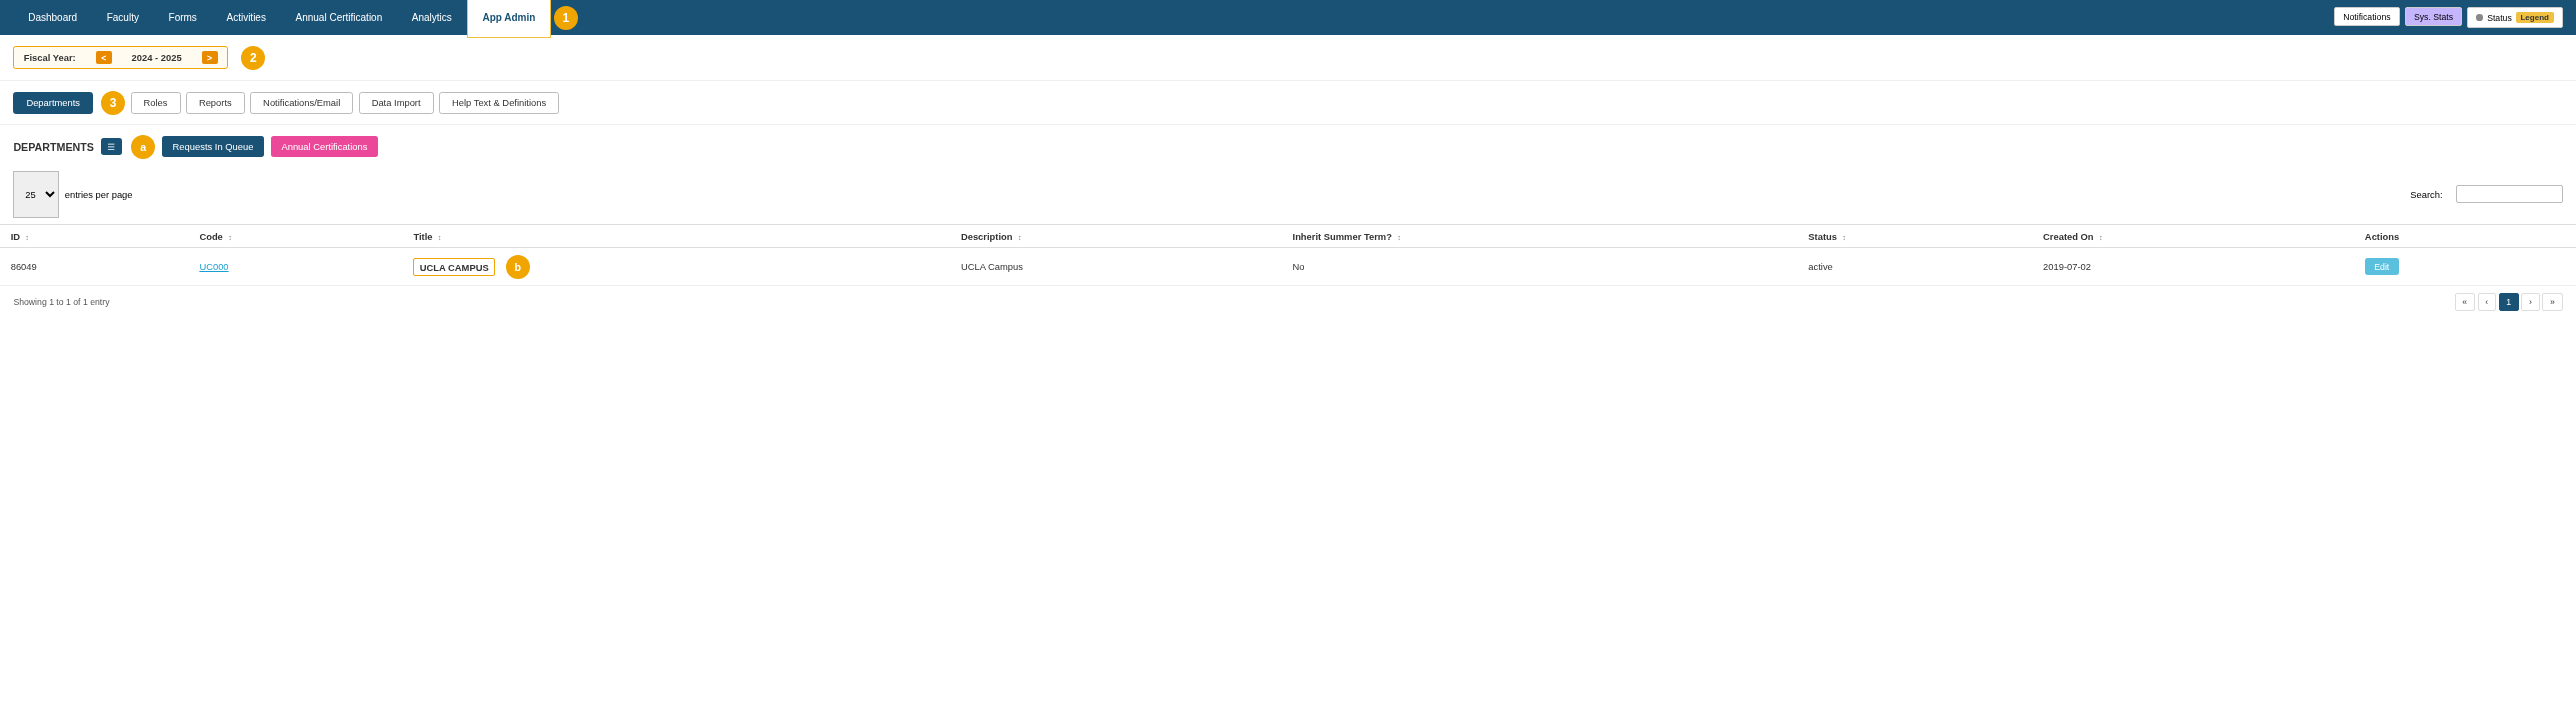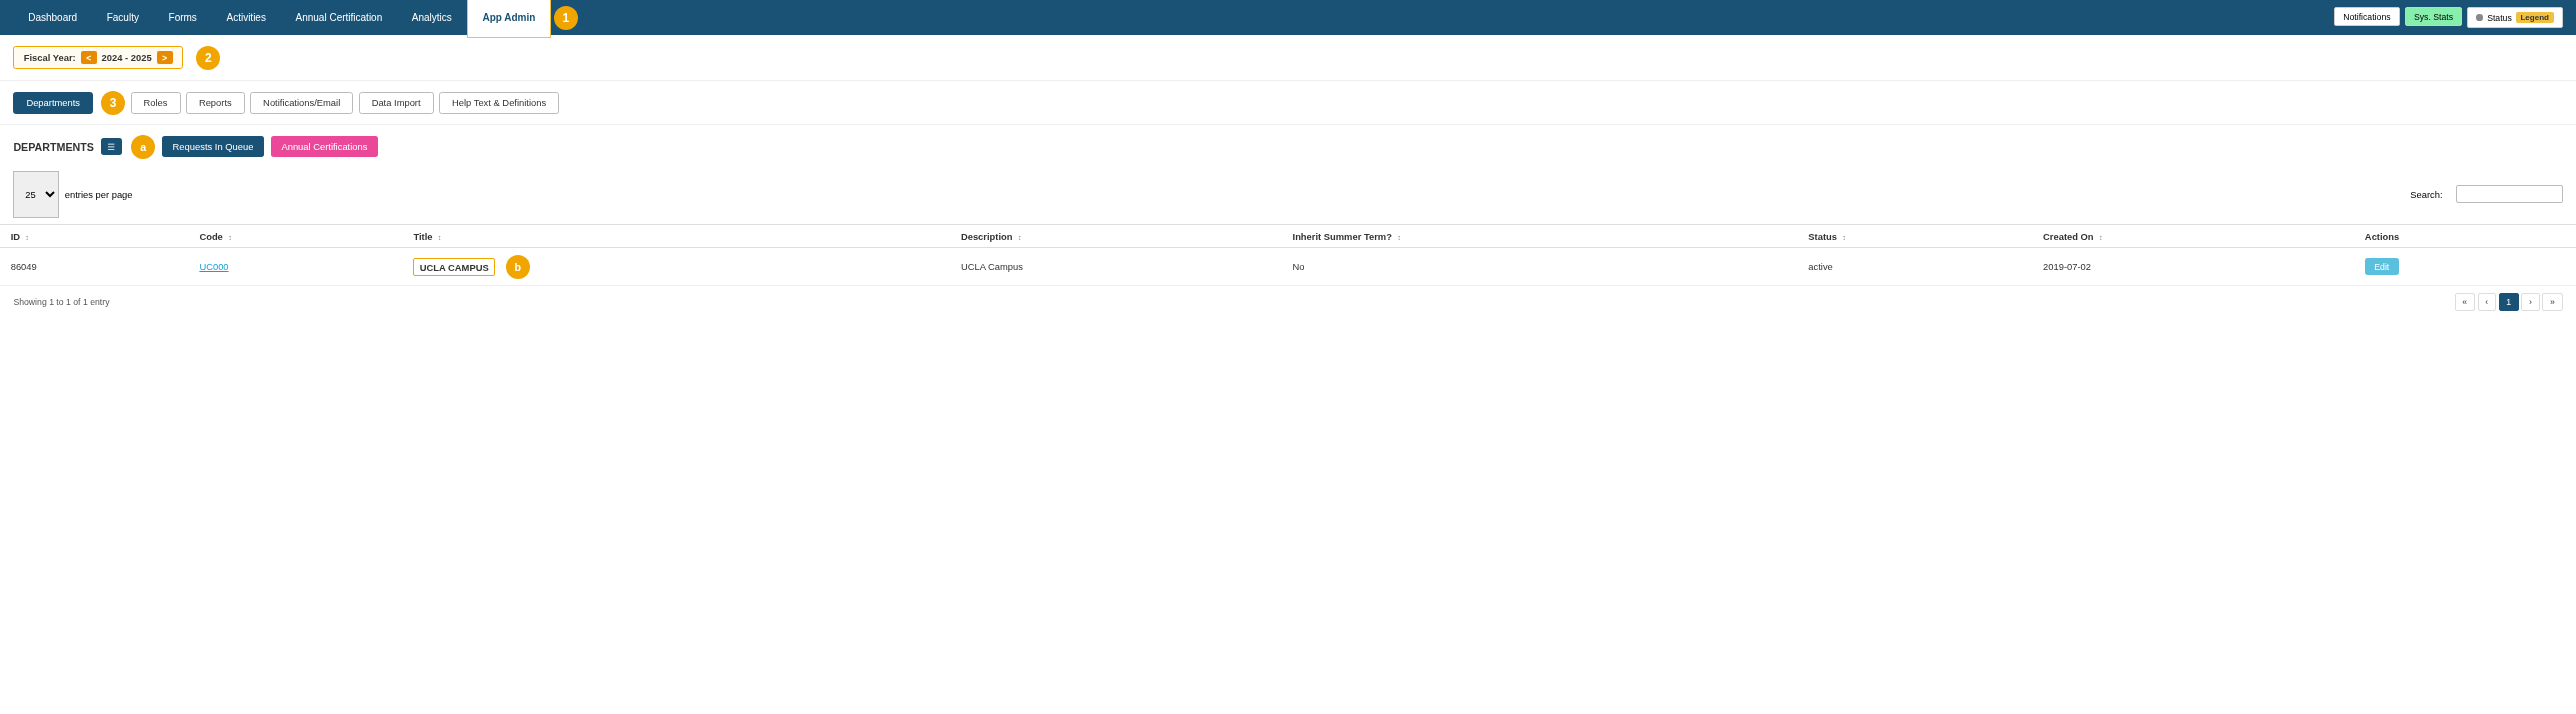--- a/index.html
+++ b/index.html
@@ -42,21 +42,21 @@
     }
     .btn-nav {
       background: #fff;
       border: 0.7px solid #ccc;
       padding: 3.4px 8px;
       border-radius: 2px;
       cursor: pointer;
       font-size: 8.7px;
     }
     .btn-sys-stats {
-      background: #86efac;
+      background: #c4b5fd;
       border: 0.7px solid #ccc;
       padding: 3.4px 8px;
       border-radius: 2px;
       cursor: pointer;
       font-size: 8.7px;
     }
     .status-btn {
       background: #fff;
       border: 0.7px solid #ccc;
       padding: 3.4px 8px;
@@ -88,21 +88,21 @@
       display: flex;
       align-items: center;
       gap: 10.7px;
     }
     .fiscal-box {
       border: 1.3px solid #f0a500;
       border-radius: 2.7px;
       padding: 4px 9.4px;
       display: flex;
       align-items: center;
-      gap: 5px;
+      gap: 20px;
       background: #fffbf0;
     }
     .fiscal-label { font-weight: bold; font-size: 9.4px; color: #333; }
     .fiscal-year-text { font-size: 9.4px; font-weight: bold; color: #333; }
     .fiscal-arrow {
       background: #e88a00;
       color: #fff;
       border: none;
       padding: 1.3px 5.4px;
       border-radius: 2px;

